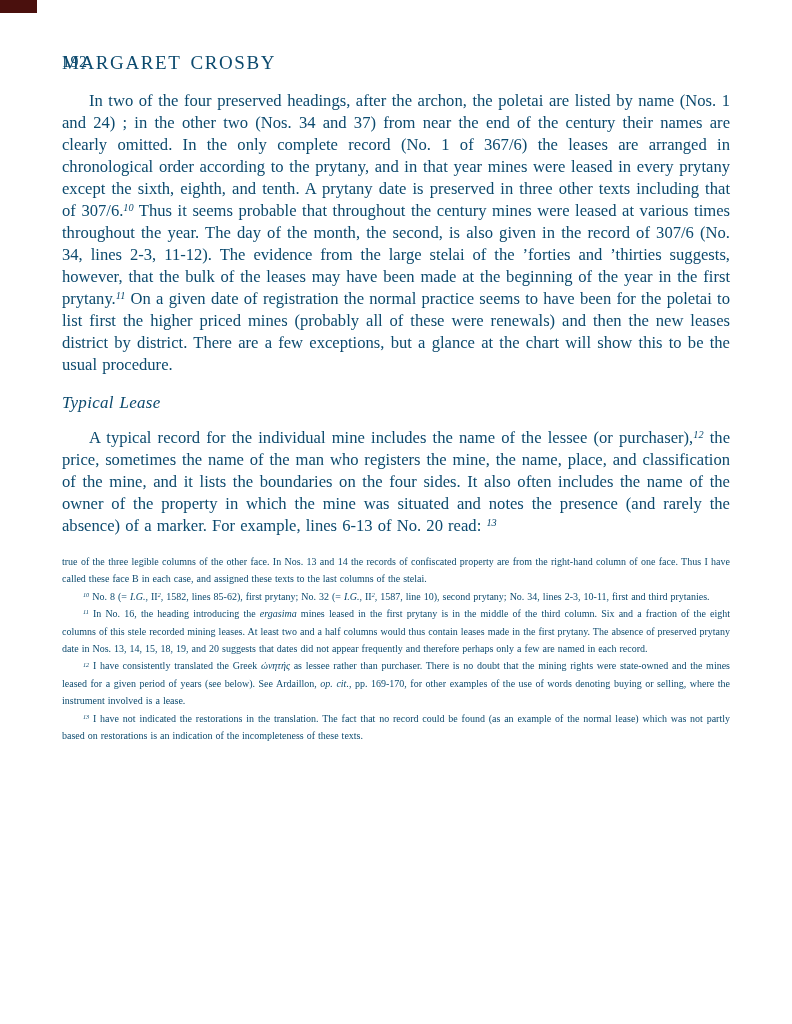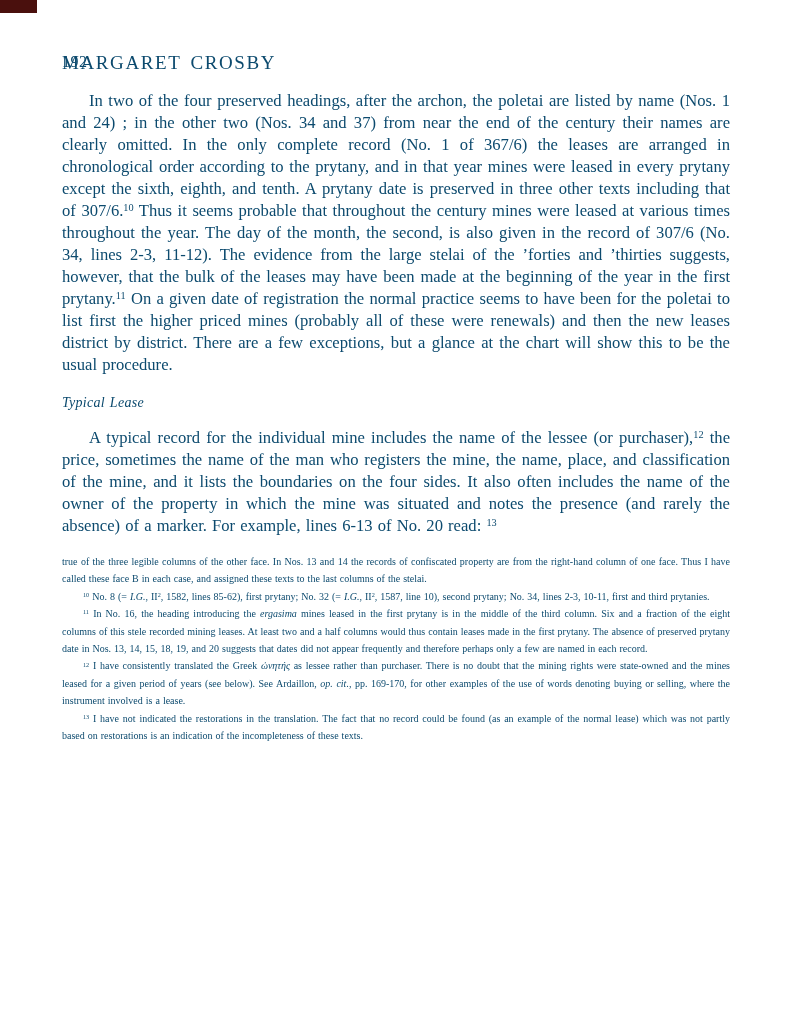--- a/index.html
+++ b/index.html
@@ -27,36 +27,37 @@
   #content{
     position:absolute;top:90px;left:62px;width:668px;
     font-size:16.6px;line-height:22px;
   }
   .para{
     margin:0;text-align:justify;text-indent:27px;
     word-spacing:1px;
   }
   .heading{
     margin:16px 0 13px 0;text-align:left;text-indent:0;
-    font-size:14px;letter-spacing:0.3px;
+    font-size:17px;letter-spacing:0.3px;
   }
   .quote{
     margin:14px 36px 0 82px;
     text-align:justify;word-spacing:1.5px;
   }
   #footnotes{
     margin-top:16px;
     font-size:10px;line-height:17.4px;
   }
   .fn{margin:0;text-align:justify;text-indent:0;word-spacing:0.5px;}
   .fn.indent{text-indent:21px;}
   sup{
     font-size:62%;line-height:0;
     vertical-align:baseline;position:relative;top:-0.45em;
     letter-spacing:0;
+    font-style:italic;
   }
   i{font-style:italic;}
 </style>
 </head>
 <body>
 
 <div class="page" style="color: #0c4a6e; background: rgb(255, 255, 255);">
   <div class="corner-mark" style="background: rgb(74, 16, 13);"></div>
 
   <div class="pagehead">

